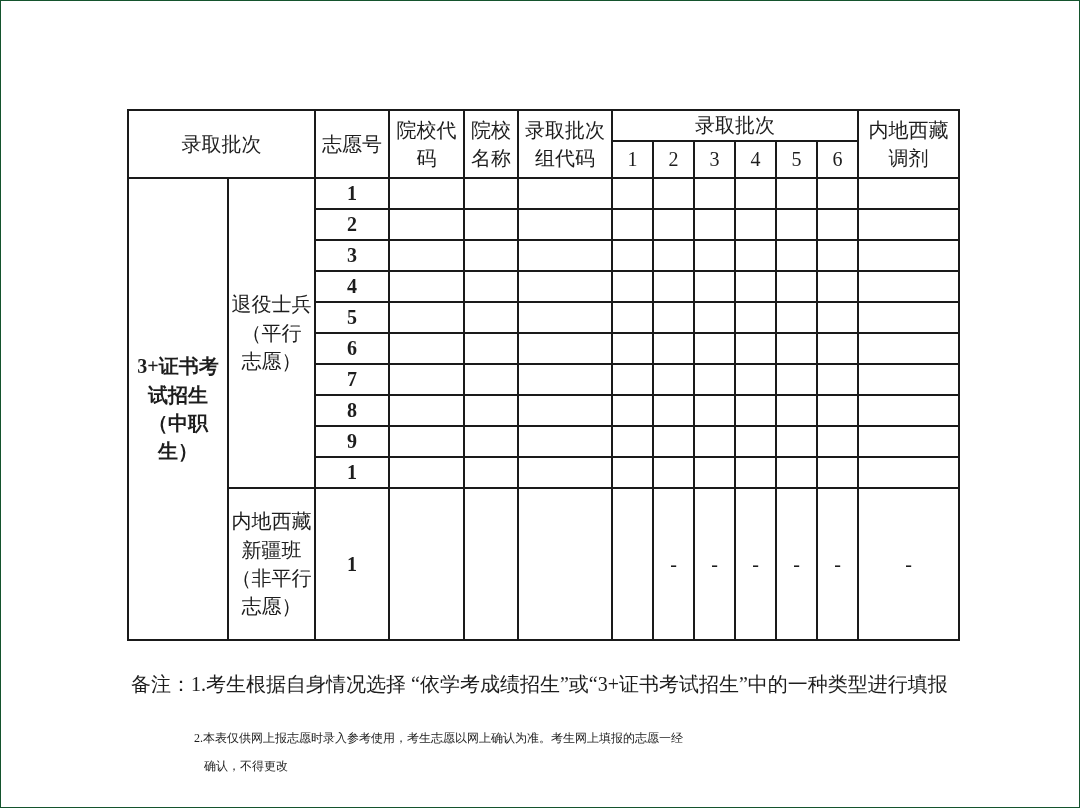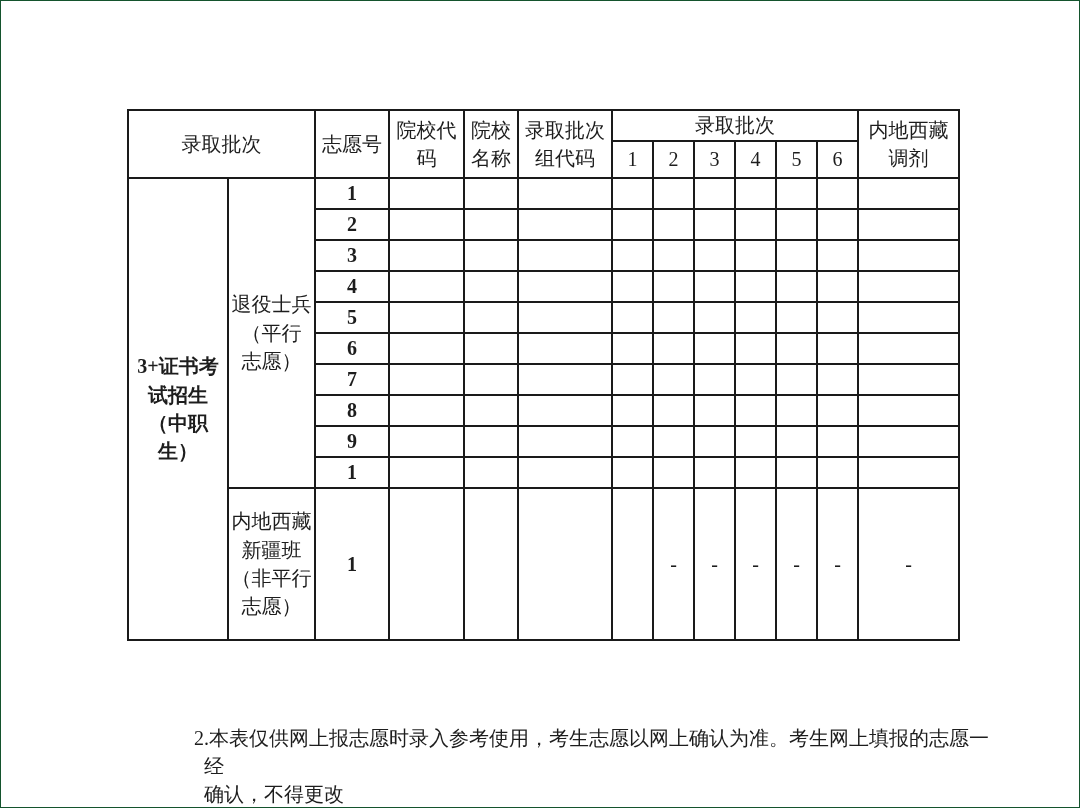--- a/index.html
+++ b/index.html
@@ -49,21 +49,21 @@
     left: 130px;
     top: 669px;
     font-size: 20px;
     line-height: 28px;
     white-space: pre;
   }
   .note2 {
     position: absolute;
     left: 203px;
     top: 723px;
-    font-size: 20px;
+    font-size: 12px;
     line-height: 28px;
     white-space: pre-line;
     text-indent: -10px;
     width: 790px;
   }
 </style>
 </head>
 <body>
 
 <div class="page">
@@ -258,17 +258,18 @@
         <td>-</td>
         <td>-</td>
         <td>-</td>
         <td>-</td>
         <td>-</td>
         <td>-</td>
       </tr>
     </tbody>
   </table>
 
+  <div class="notes-line"><span>备注：</span><span>1.考生根据自身情况选择 “依学考成绩招生”或“3+证书考试招生”中的一种类型进行填报</span></div>
 
   <div class="note2">2.本表仅供网上报志愿时录入参考使用，考生志愿以网上确认为准。考生网上填报的志愿一经
 确认，不得更改</div>
 
 </div>
 
 </body></html>

